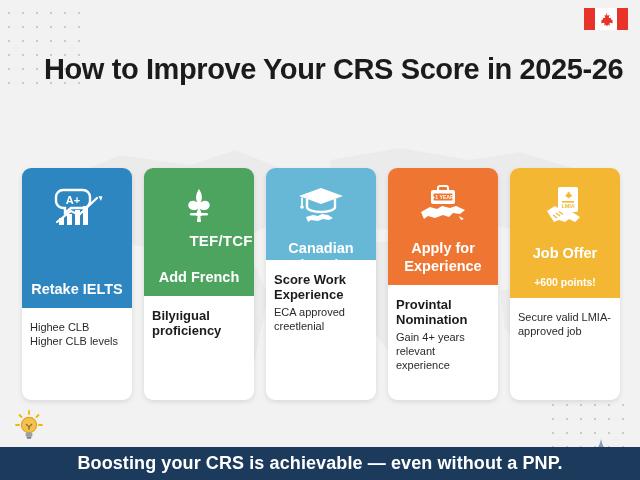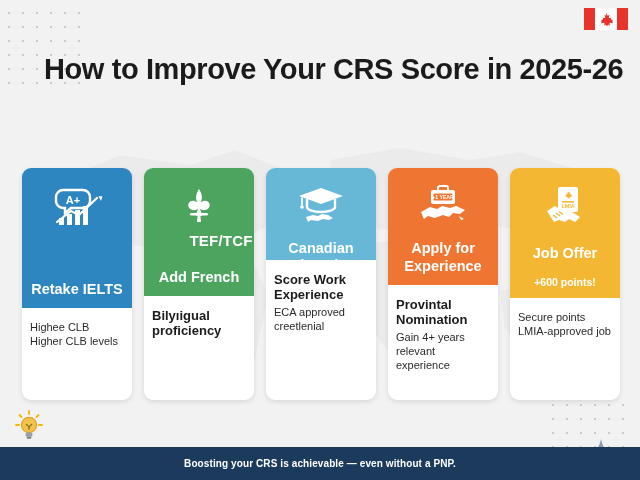--- a/index.html
+++ b/index.html
@@ -72,21 +72,21 @@
 
   
   .sparkle{position:absolute;left:583px;top:437px;width:36px;height:36px;}
   .sparkle svg{display:block;}
 
   
   .footer{
     position:absolute;left:0;bottom:0;width:640px;height:33px;
     background:#1b3a5c;display:flex;align-items:center;justify-content:center;
   }
-  .footer-text{color:#fff;font-size:10px;font-weight:bold;letter-spacing:.1px;}
+  .footer-text{color:#fff;font-size:18px;font-weight:bold;letter-spacing:.1px;}
 </style>
 </head>
 <body>
 
 <div class="canvas">
 
   <div class="worldmap">
     <svg viewBox="0 0 640 400" preserveAspectRatio="none">
       <path fill="#8a8a8a" d="M60 120 L120 95 L190 105 L235 90 L290 112 L300 150 L250 175 L205 165 L160 190 L110 180 L70 155 Z"></path>
       <path fill="#8a8a8a" d="M205 200 L250 195 L268 235 L255 300 L228 330 L210 300 L200 250 Z"></path>
@@ -202,21 +202,21 @@
             <text x="29" y="23" font-size="5.4" font-weight="bold" fill="#F4B733" text-anchor="middle" font-family="Liberation Sans, sans-serif">LMIA</text>
             <path fill="#fff" d="M8 26 l8-5 l6 4 l5-1 l6 3 l8 5 l-5 5 l-6-3 l-4 3 l-6-2 l-5 2 z"></path>
             <path fill="none" stroke="#F4B733" stroke-width="1.2" d="M14 30 l4 3 M17 28 l4 3 M20 26.5 l4 3"></path>
           </svg>
         </div>
         <div class="kicker"></div>
         <div class="head-title">Job Offer</div>
         <div class="head-sub">+600 points!</div>
       </div>
       <div class="card-body">
-        <div class="body-text">Secure points LMIA-approved job</div>
+        <div class="body-text">Secure valid LMIA-approved job</div>
       </div>
     </div>
 
   </div>
 
   <div class="bulb">
     <svg width="34" height="34" viewBox="0 0 34 34">
       <g stroke="#F2B705" stroke-width="1.8" stroke-linecap="round">
         <path d="M17 3 v3"></path>
           <path d="M7.5 7 l2 2"></path>

